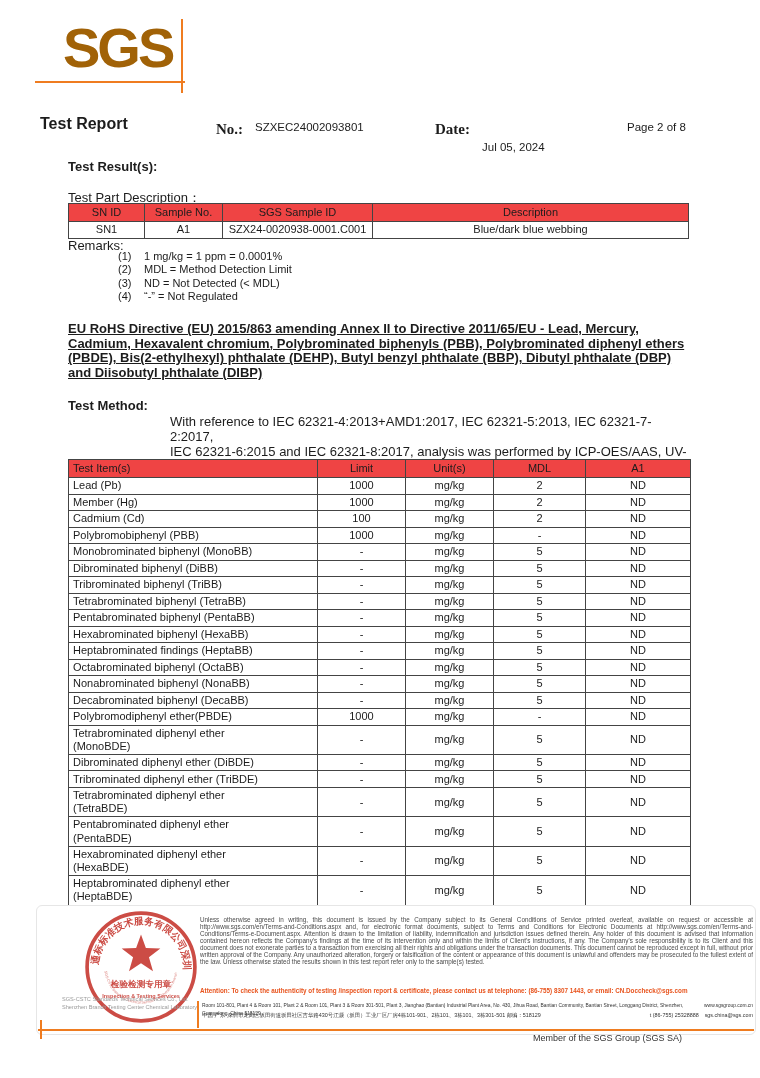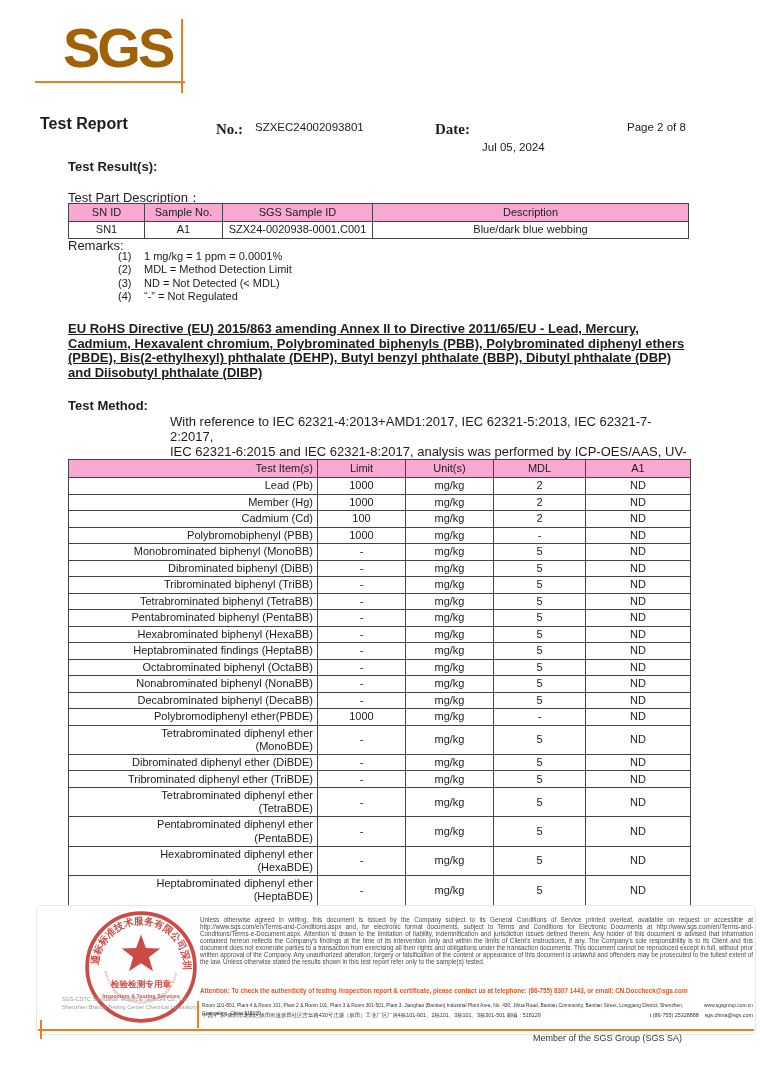--- a/index.html
+++ b/index.html
@@ -22,23 +22,23 @@
   .bold{font-weight:700;}
   .underline{text-decoration:underline;}
   .prewrap{white-space:pre-line;}
   .remark-row{display:flex;font-size:11px;line-height:13.4px;}
   .remark-num{width:26px;flex:0 0 26px;}
   
   table{border-collapse:collapse;table-layout:fixed;}
   .doc-table{border:1.5px solid #444;}
   .doc-table th,.doc-table td{border:1px solid #444;font-size:11px;line-height:13.2px;
     padding:1px 4px;text-align:center;font-weight:400;overflow:hidden;}
-  .doc-table th{background:#f9a8d4;height:15px;}
+  .doc-table th{background:#ef4444;height:15px;}
   .doc-table td{height:13.5px;}
-  .rtable td:first-child, .rtable th:first-child{text-align:right;white-space:pre-line;}
+  .rtable td:first-child, .rtable th:first-child{text-align:left;white-space:pre-line;}
   
   .footer-box{left:36px;top:905px;width:718px;height:128px;border:1px solid #e6e6e6;border-radius:6px;}
   .legal{left:200px;top:916px;width:553px;font-size:6.3px;line-height:7px;color:#4a4a4a;
     text-align:justify;}
   .attention{left:200px;top:987px;width:553px;font-size:6.3px;line-height:7px;
     color:#e8531c;font-weight:700;}
   .addr-row{left:202px;top:1002px;width:551px;display:flex;gap:6px;font-size:4.9px;
     line-height:8px;color:#333;}
   .addr-row2{top:1011px;font-size:5.4px;}
   .addr-sep{left:197px;top:1001px;width:2px;height:27px;background:#ef7c20;}

